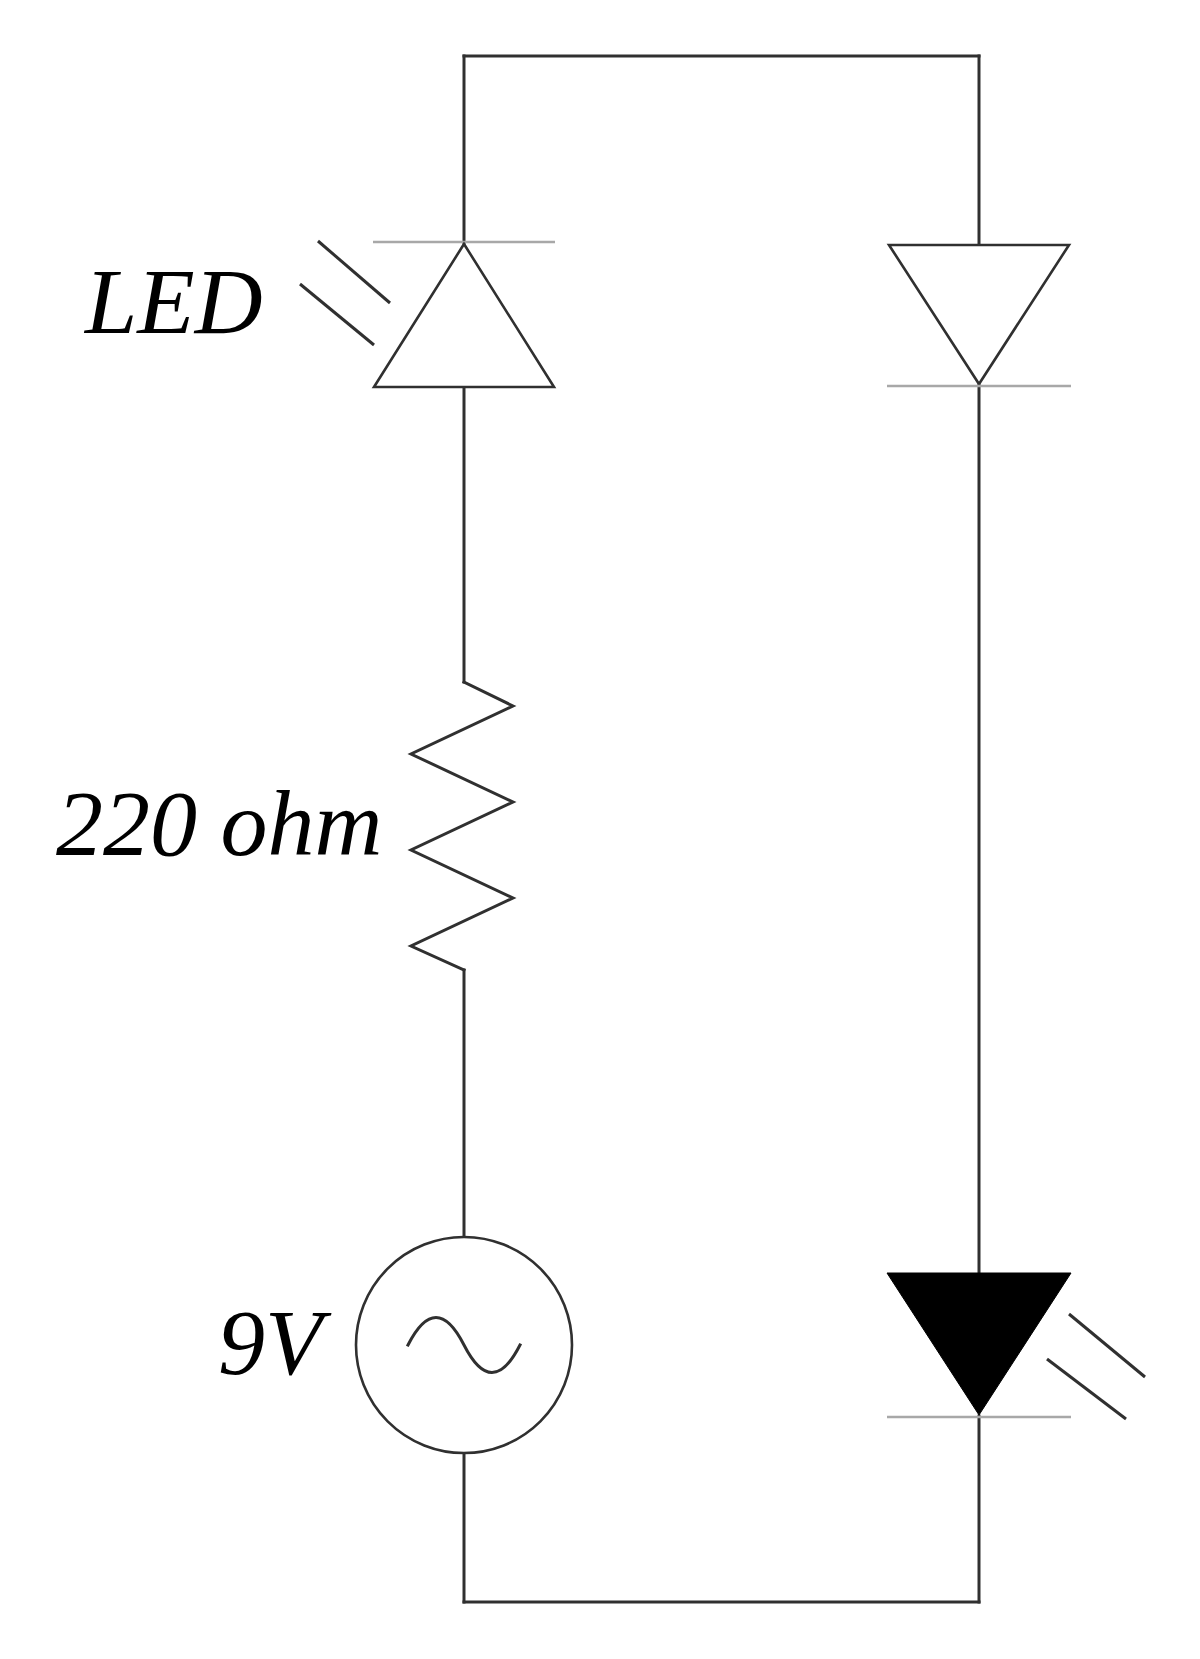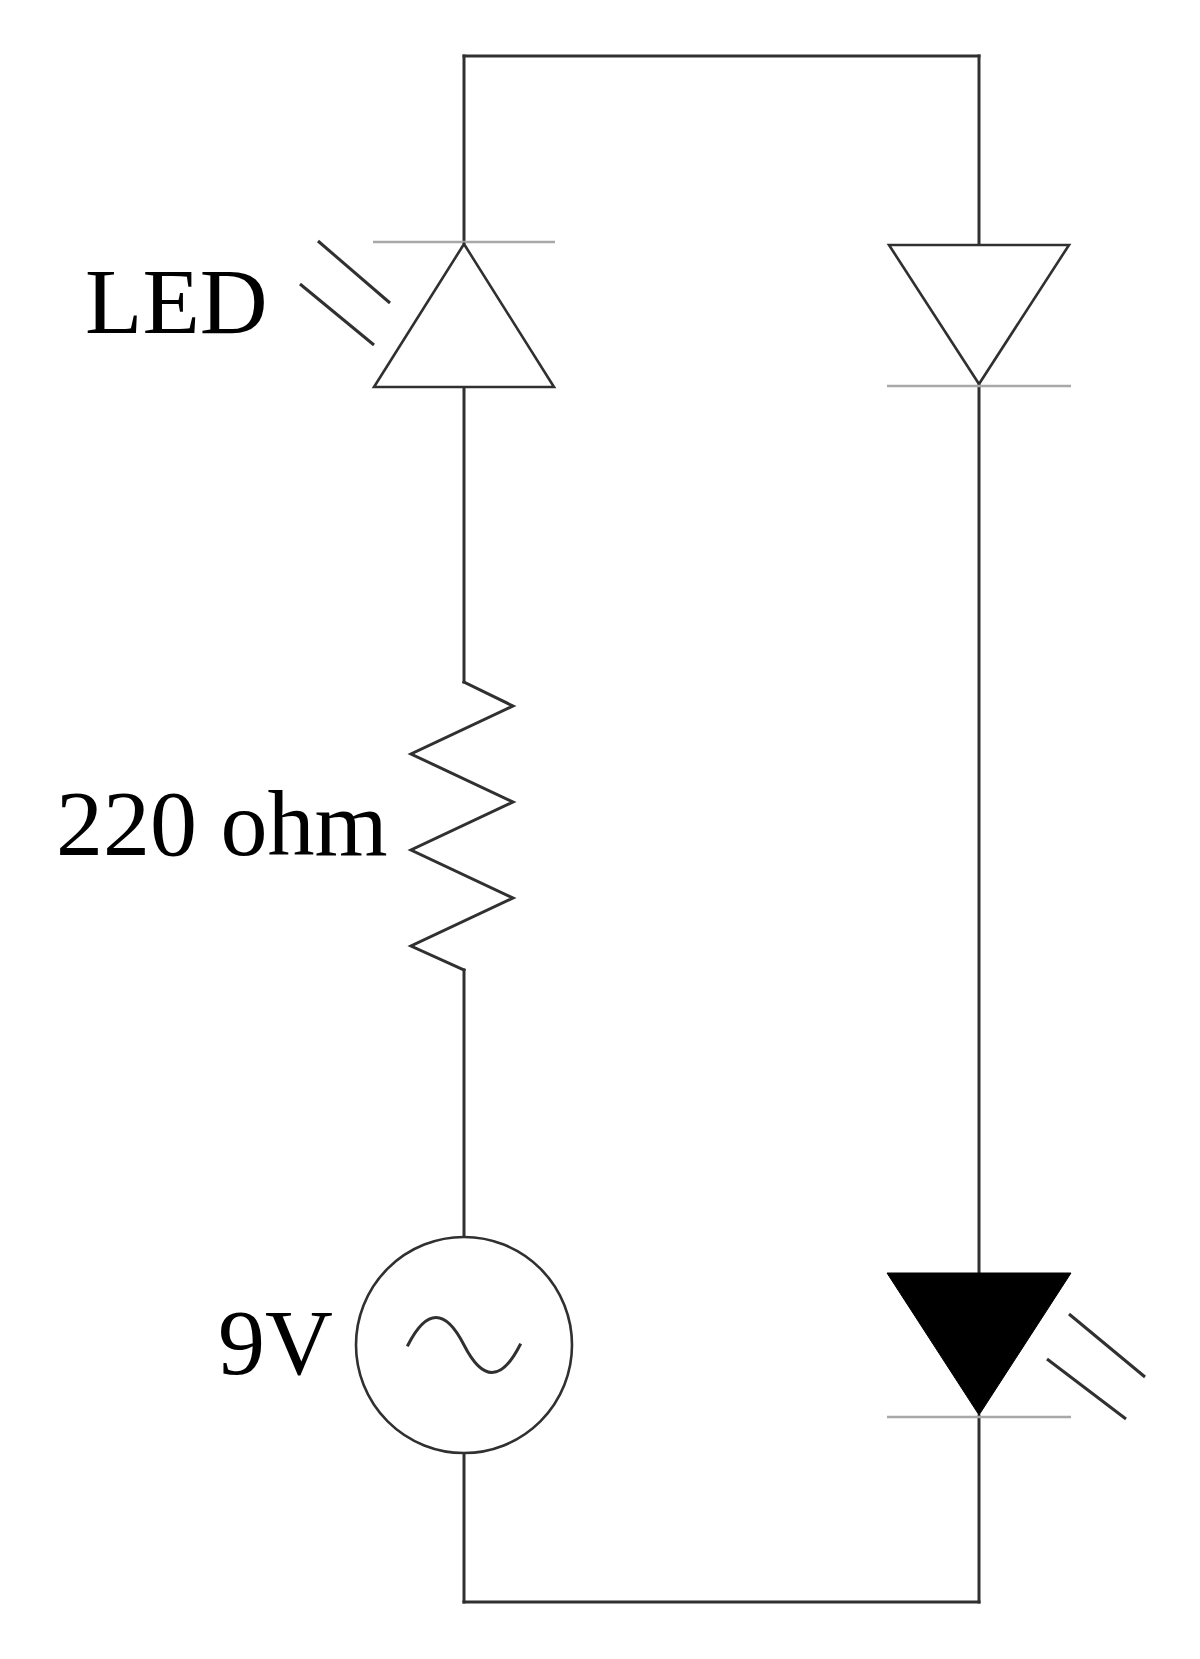--- a/index.html
+++ b/index.html
@@ -6,21 +6,21 @@
     --wire:#303030;
     --bar:#a8a8a8;
     --text:#000000;
     --fill:#000000;
     --background:#ffffff;
   }
   html,body{margin:0;padding:0;}
   body{background:var(--background);font-family:"Liberation Serif", serif;}
   .page{
     width:1200px;height:1659px;background:var(--background);
-    position:relative;overflow:hidden;
+    position:relative;overflow:hidden;font-style:italic;
   }
   svg{display:block;}
   .wire{stroke:var(--wire);stroke-width:3;fill:none;stroke-linecap:square;}
   .outline{stroke:var(--wire);stroke-width:2.6;fill:var(--background);stroke-linejoin:miter;}
   .solid{fill:var(--fill);stroke:var(--fill);stroke-width:1;}
   .bar{stroke:var(--bar);stroke-width:2.4;fill:none;}
   .ray{stroke:var(--wire);stroke-width:3;fill:none;stroke-linecap:butt;}
   .lbl{fill:var(--text);font-family:"Liberation Serif", serif;font-size:94px;}
 </style>
 </head>

